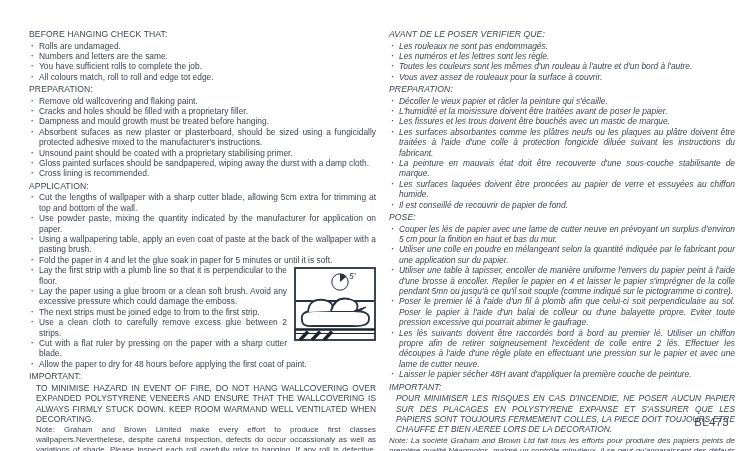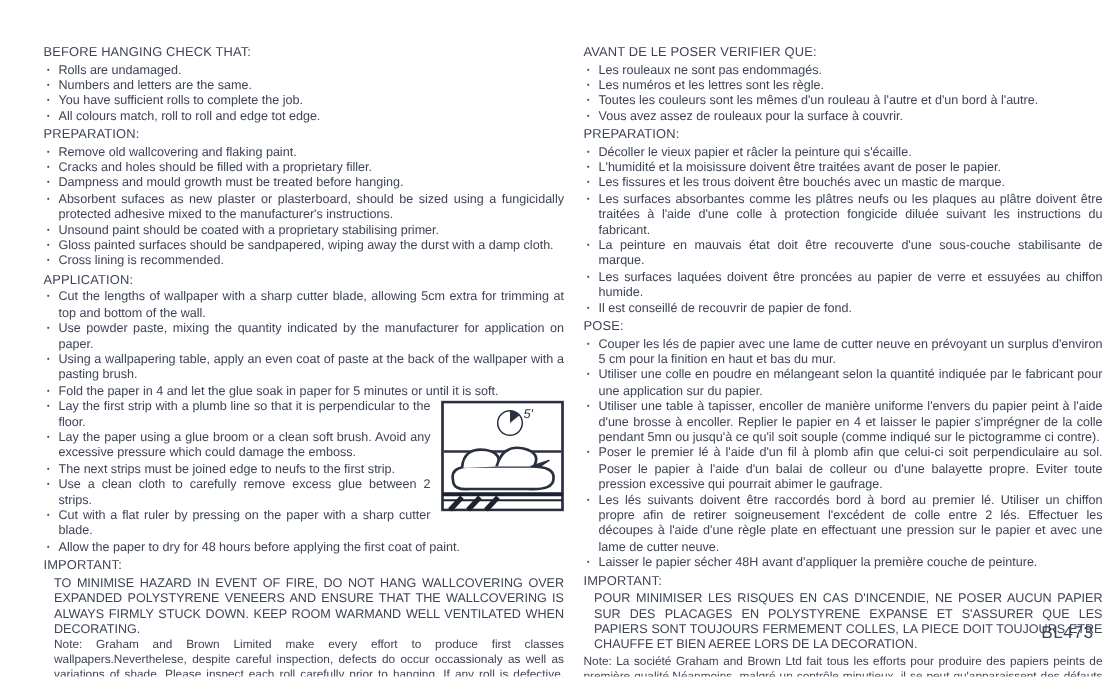--- a/index.html
+++ b/index.html
@@ -7,21 +7,21 @@
     width:743px;height:451px;overflow:hidden;background:#ffffff;
     font-family:"Liberation Sans","DejaVu Sans",sans-serif;
   }
   .page{
     position:relative;width:743px;height:451px;background:#ffffff;
     box-sizing:border-box;padding:27px 8px 0 29px;
     color:#3d4457;
     display:flex;gap:13px;
   }
   .col{width:347px;flex:0 0 347px;font-size:8.4px;line-height:10.4px;}
-  .col.right{width:346px;flex:0 0 346px;}
+  .col.right{width:346px;flex:0 0 346px;font-style:italic;}
   section{margin:0 0 2px 0;}
   h3{
     margin:2px 0 1px 0;font-size:8.6px;line-height:10.5px;
     font-weight:normal;letter-spacing:.1px;color:#3d4457;
   }
   ul{margin:0;padding:0;list-style:none;}
   li{
     position:relative;padding-left:10px;text-align:justify;
   }
   li::before{
@@ -101,21 +101,21 @@
             <line x1="1" y1="66.5" x2="81" y2="66.5" stroke-width="1.2"></line>
             <line x1="6" y1="73" x2="14" y2="64.5" stroke-width="3.4"></line>
             <line x1="18" y1="73" x2="26" y2="64.5" stroke-width="3.4"></line>
             <line x1="30" y1="73" x2="38" y2="64.5" stroke-width="3.4"></line>
           </g>
         </svg>
       </div>
       <ul>
           <li>Lay the first strip with a plumb line so that it is perpendicular to the floor.</li>
           <li>Lay the paper using a glue broom or a clean soft brush. Avoid any excessive pressure which could damage the emboss.</li>
-          <li>The next strips must be joined edge to neufs to the first strip.</li>
+          <li>The next strips must be joined edge to from to the first strip.</li>
           <li>Use a clean cloth to carefully remove excess glue between 2 strips.</li>
           <li>Cut with a flat ruler by pressing on the paper with a sharp cutter blade.</li>
           <li>Allow the paper to dry for 48 hours before applying the first coat of paint.</li>
         </ul>
     </section>
 
     <section>
       <h3>IMPORTANT:</h3>
       <p class="warning">TO MINIMISE HAZARD IN EVENT OF FIRE, DO NOT HANG WALLCOVERING OVER EXPANDED POLYSTYRENE VENEERS AND ENSURE THAT THE WALLCOVERING IS ALWAYS FIRMLY STUCK DOWN. KEEP ROOM WARMAND WELL VENTILATED WHEN DECORATING.</p>
       <p class="note">Note: Graham and Brown Limited make every effort to produce first classes wallpapers.Neverthelese, despite careful inspection, defects do occur occassionaly as well as variations of shade. Please inspect each roll carefully prior to hanging. If any roll is defective, then please return it to the retailer from whom the pruchase was made, when the wallpaper will beexchanged free of charge or a full refund given.You are given notice that Graham and Brown will not be prepared to pay any costs incurred in hanging defective wallpaper if, upon ressonable inspectionn, that defect ought to have been apparent prior to hanging. It is therefore, in your own interests to inspect this wallpaper carefully. Nothing contained in this document will affect your statutory rights under the various Acts of Parliament dealing with the sale of goods.</p>

